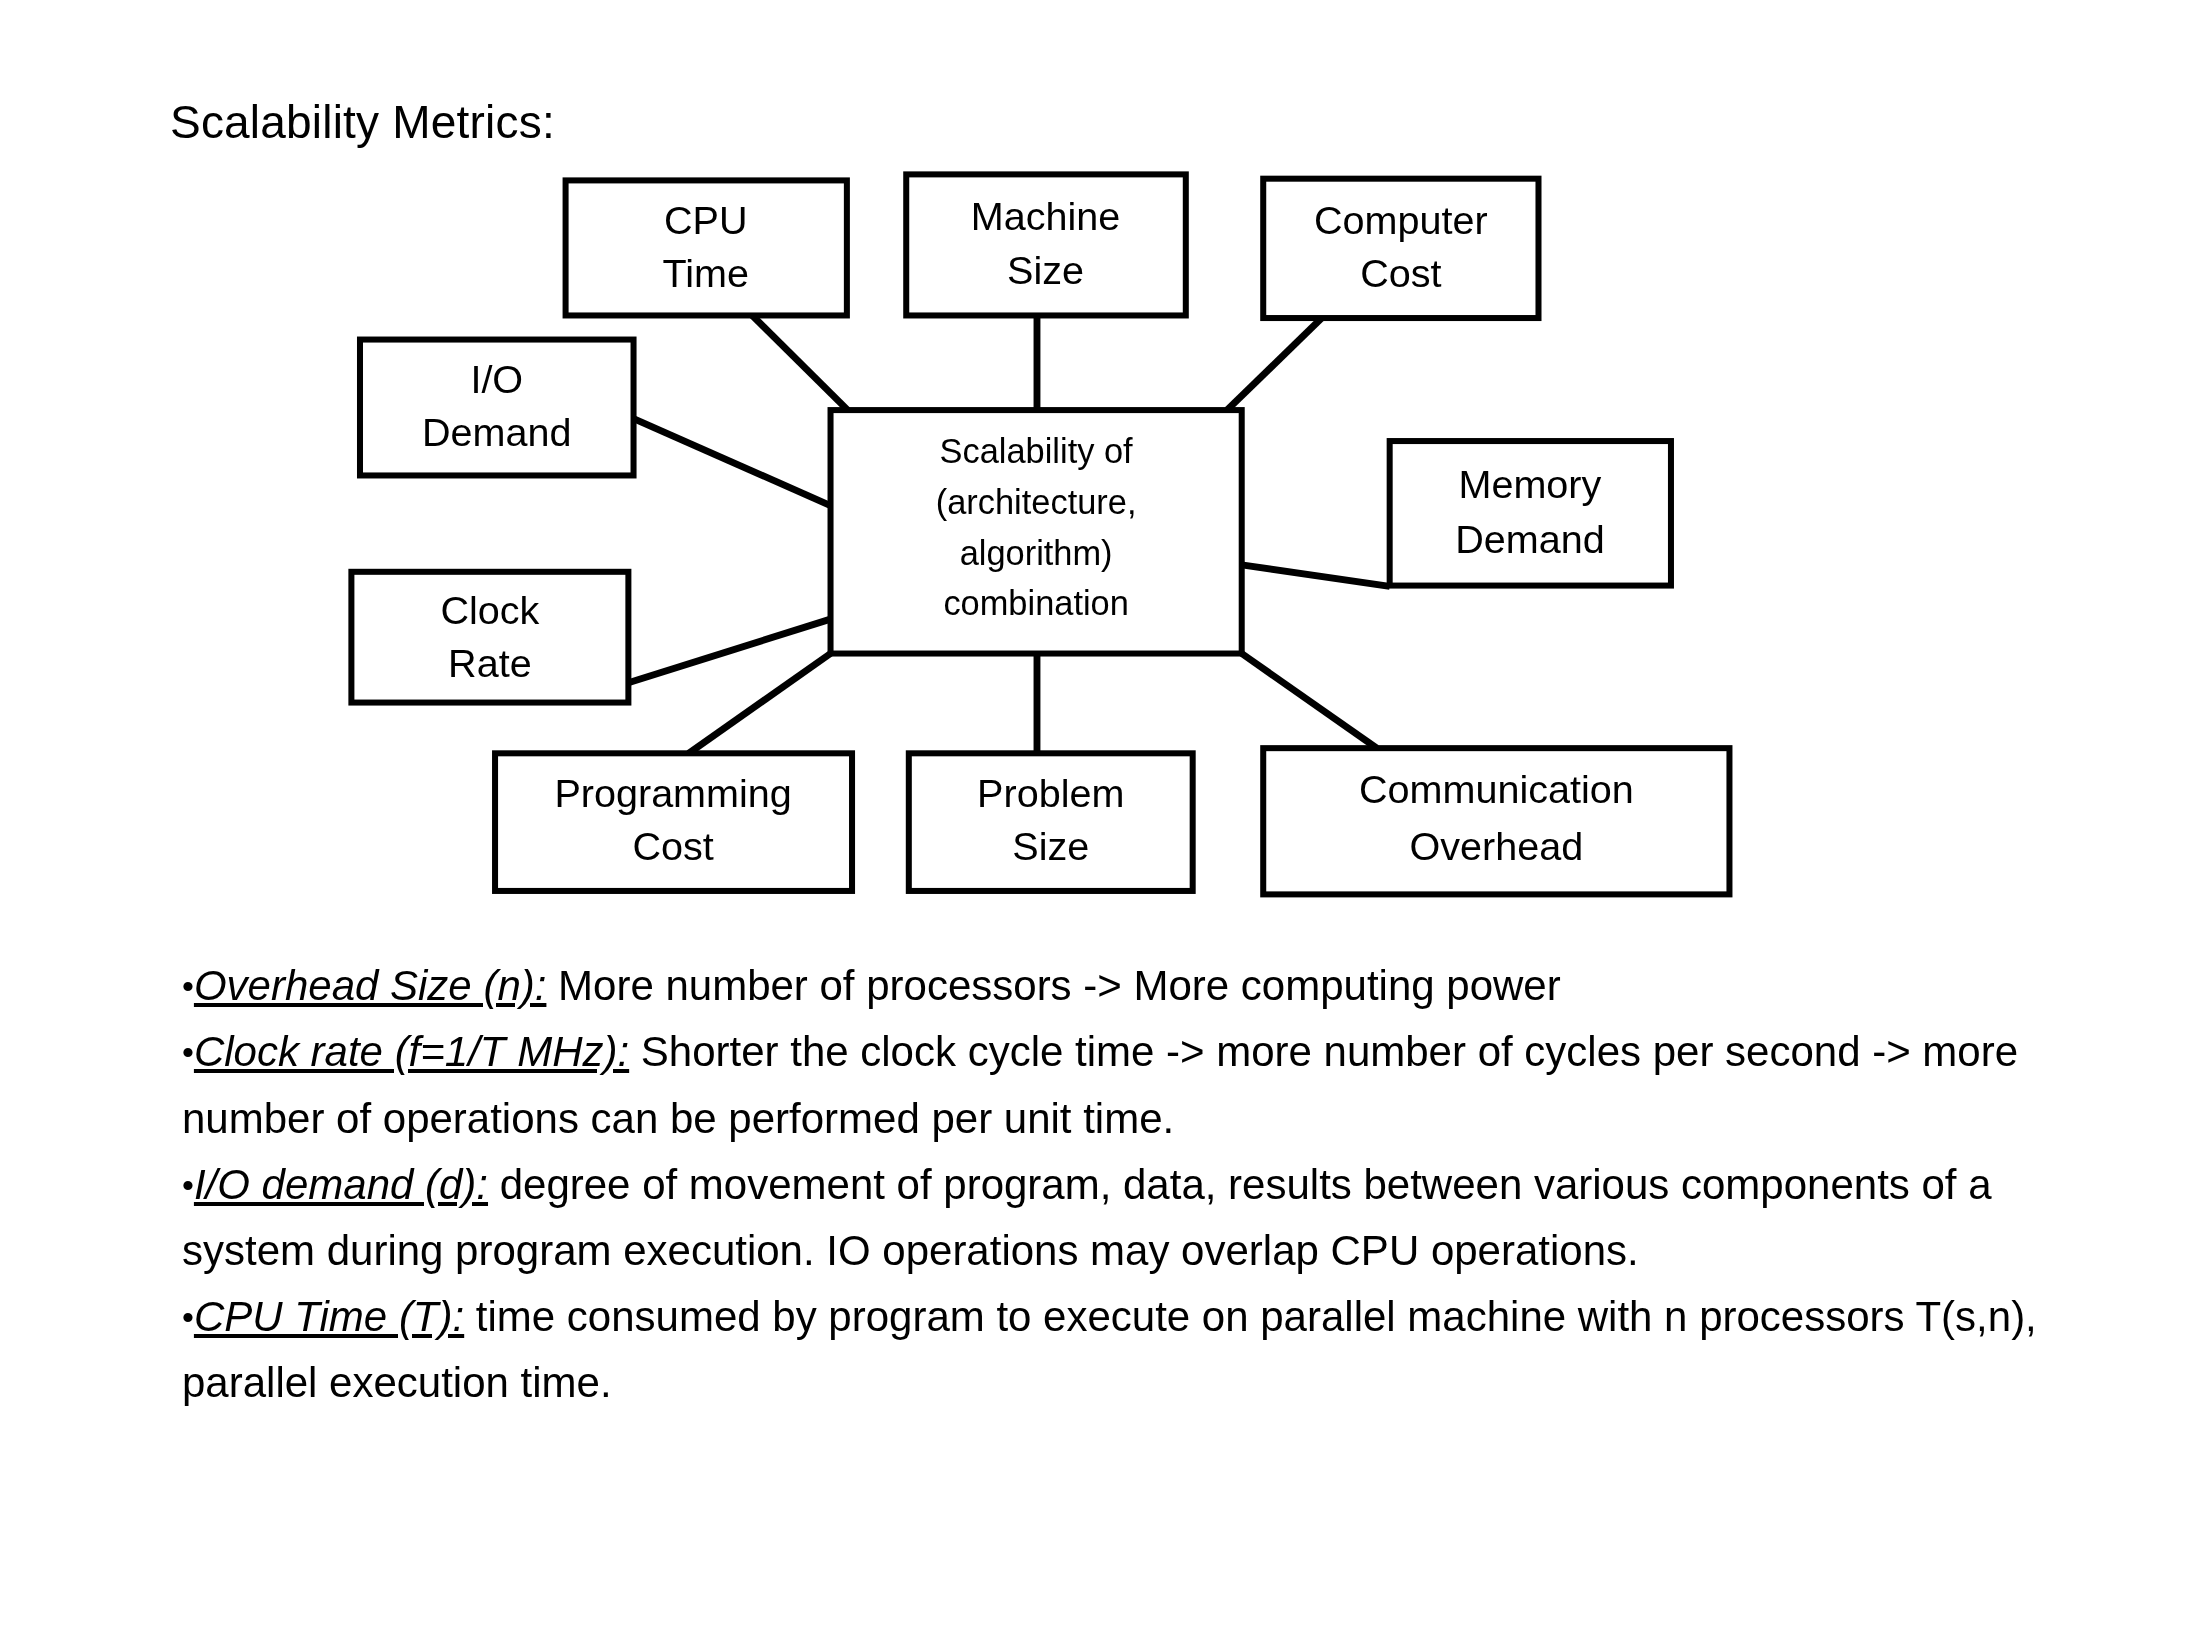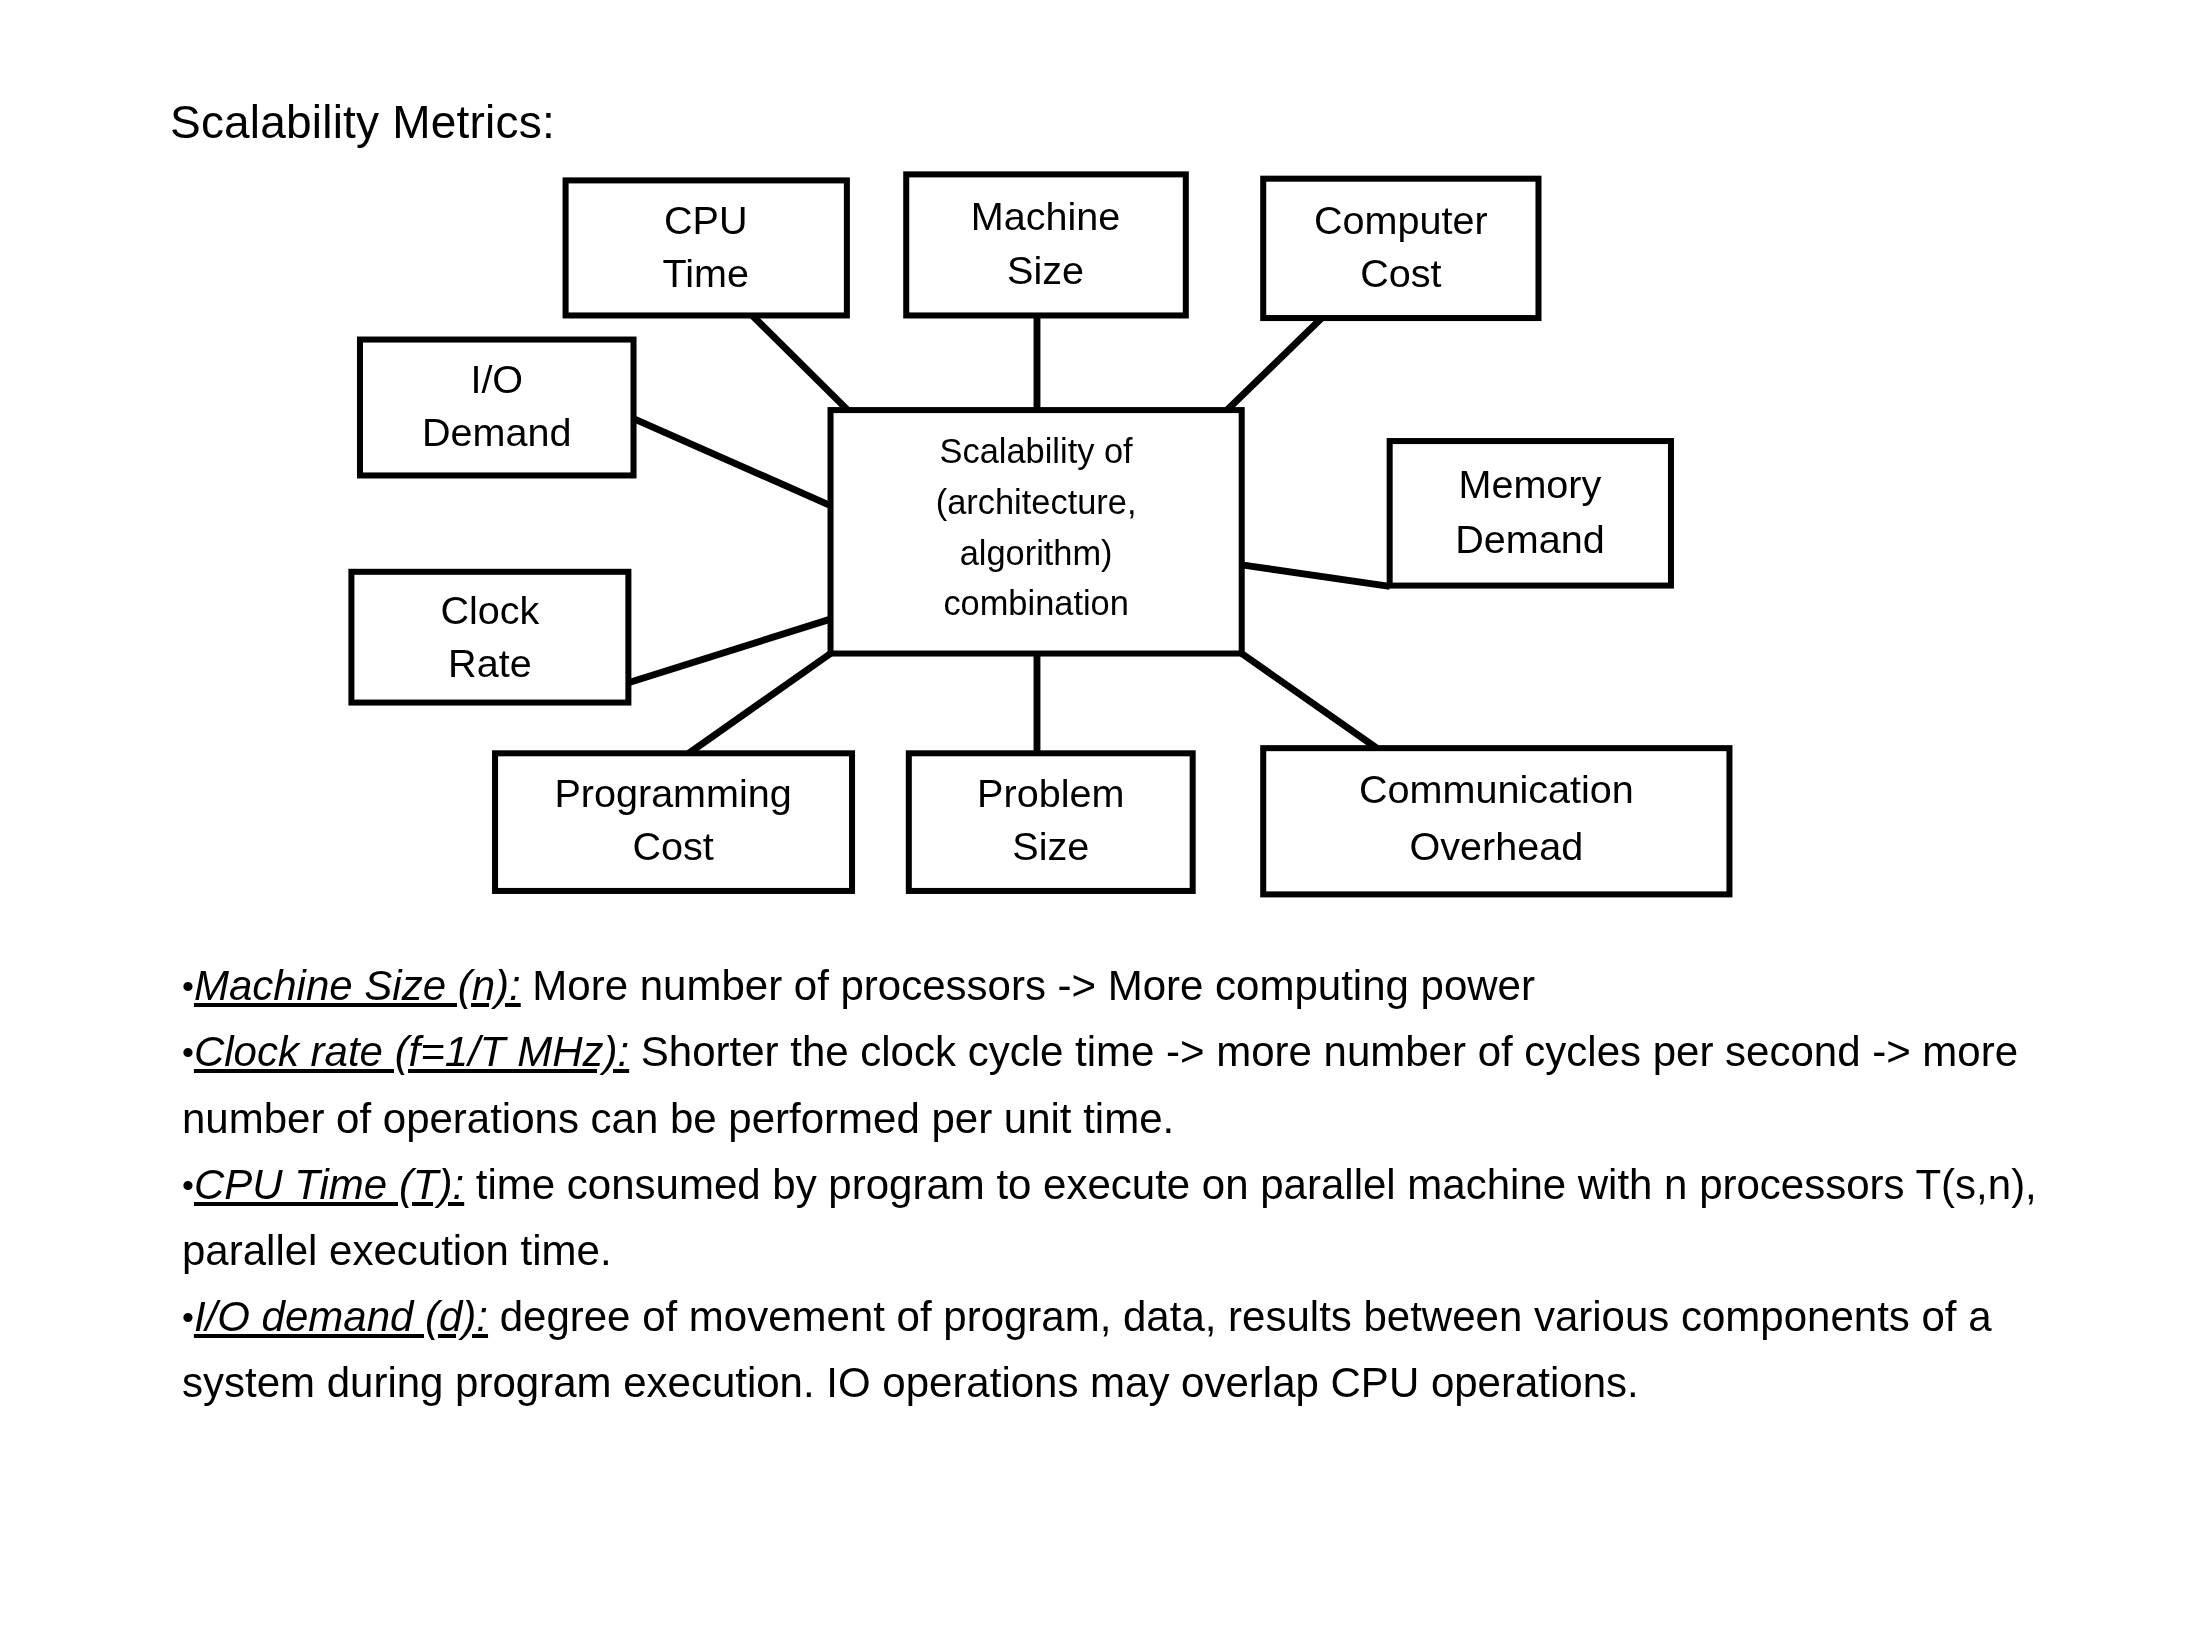--- a/index.html
+++ b/index.html
@@ -185,25 +185,25 @@
         <rect class="node-rect" x="1468" y="700" width="542" height="170"></rect>
         <text class="node-label" x="1739" y="752">Communication</text>
         <text class="node-label" x="1739" y="818">Overhead</text>
       </g>
 
     </svg>
   </div>
 
   <div id="body-text">
 
-    <div class="bullet-line"><span class="bullet-dot">•</span><span class="lead">Machine Size (n):</span><span> More number of processors -&gt; More computing power</span></div>
+    <div class="bullet-line"><span class="bullet-dot">•</span><span class="lead">Overhead Size (n):</span><span> More number of processors -&gt; More computing power</span></div>
 
     <div class="bullet-line"><span class="bullet-dot">•</span><span class="lead">Clock rate (f=1/T MHz):</span><span> Shorter the clock cycle time -&gt; more number of cycles per second -&gt; more number of operations can be performed per unit time.</span></div>
 
 
+    <div class="bullet-line"><span class="bullet-dot">•</span><span class="lead">I/O demand (d):</span><span> degree of movement of program, data, results between various components of a system during program execution. IO operations may overlap CPU operations.</span></div>
+
     <div class="bullet-line"><span class="bullet-dot">•</span><span class="lead">CPU Time (T):</span><span> time consumed by program to execute on parallel machine with n processors T(s,n), parallel execution time.</span></div>
 
-    <div class="bullet-line"><span class="bullet-dot">•</span><span class="lead">I/O demand (d):</span><span> degree of movement of program, data, results between various components of a system during program execution. IO operations may overlap CPU operations.</span></div>
-
   </div>
 
 </div>
 
 
 </body></html>

